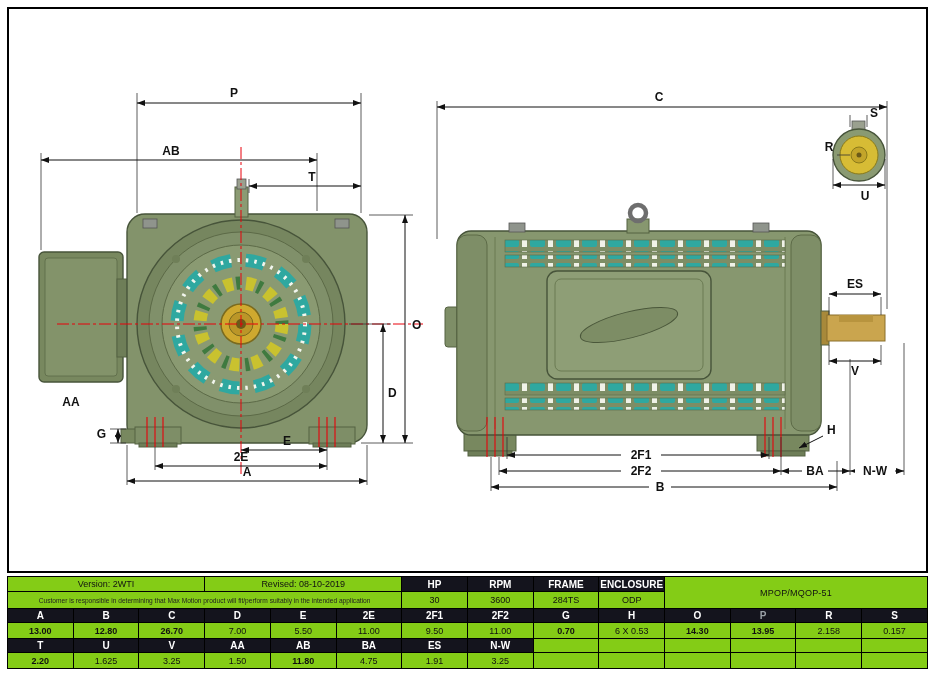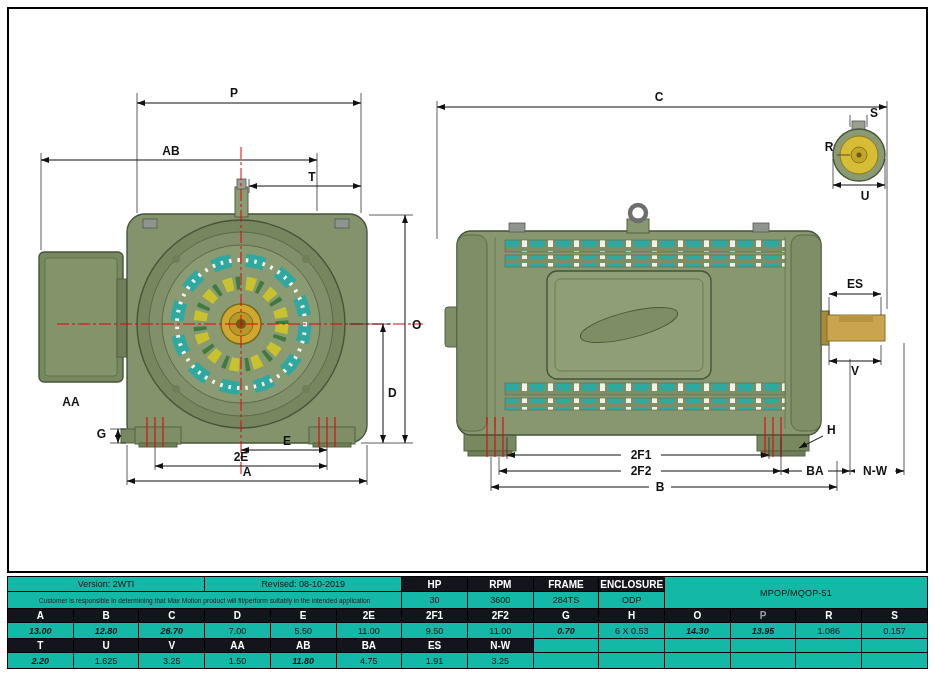--- a/index.html
+++ b/index.html
@@ -15,29 +15,29 @@
   .redsolid line { stroke:#e8000a; stroke-width:1.1; }
   .outline  { stroke:#47543a; stroke-width:1.4; }
   .outline2 { stroke:#556242; stroke-width:1; }
   .dim { font-family:"Liberation Sans",sans-serif; font-size:12px; font-weight:bold; fill:#111;
          text-anchor:middle; }
   .as { text-anchor:start; } .ae { text-anchor:end; }
   .lblbg { fill:#ffffff; }
 
   
   .datatable { position:absolute; left:7px; top:576px; width:921px; border-collapse:collapse;
-               table-layout:fixed; background:#14b8a6; }
+               table-layout:fixed; background:#84cc16; }
   .datatable td { border:1px solid #000; text-align:center; vertical-align:middle; padding:0 1px;
                   font-size:9px; color:#111; overflow:hidden; white-space:nowrap; }
   .datatable .hdr { background:#14141d; color:#fff; font-weight:bold; font-size:10px; height:14px; }
   .datatable .hdr-p { color:#9aa0a6; }
   .r-top td { height:15px; }
   .r-top2 .c-disclaimer { font-size:6.6px; height:17px; color:#222; }
   .r-val td { height:16px; }
-  .b { font-weight:bold;font-style:italic; }
+  .b { font-weight:bold; }
   .c-model { font-size:13.5px; font-weight:normal; letter-spacing:0.2px; }
 </style>
 </head>
 <body>
 
 <div class="page">
 
   <div class="frame">
     <svg viewBox="0 0 917 562">
       <defs>
@@ -300,21 +300,21 @@
       <td class="b">26.70</td>
       <td>7.00</td>
       <td>5.50</td>
       <td>11.00</td>
       <td>9.50</td>
       <td>11.00</td>
       <td class="b">0.70</td>
       <td>6 X 0.53</td>
       <td class="b">14.30</td>
       <td class="b">13.95</td>
-      <td>1.086</td>
+      <td>2.158</td>
       <td>0.157</td>
     </tr>
     <tr class="r-hdr">
       <td class="hdr">T</td>
       <td class="hdr">U</td>
       <td class="hdr">V</td>
       <td class="hdr">AA</td>
       <td class="hdr">AB</td>
       <td class="hdr">BA</td>
       <td class="hdr">ES</td>

